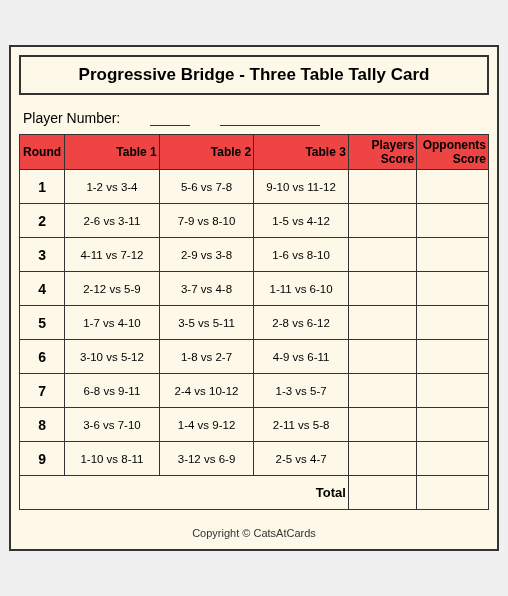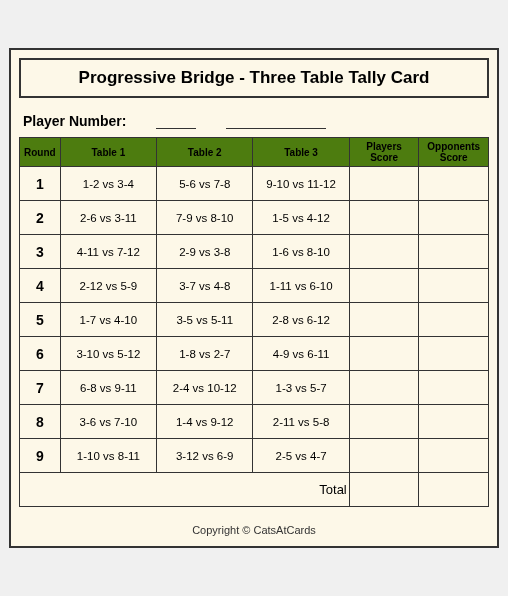--- a/index.html
+++ b/index.html
@@ -30,21 +30,21 @@
       font-size: 17px;
       font-weight: bold;
       padding: 8px 20px;
       border: 2px solid #333;
       background: #fdf8e8;
       margin-bottom: 6px;
     }
 
     .player-info {
       font-size: 14px;
-      font-weight: bold;
+      font-weight: normal;
       padding: 6px 4px 8px 4px;
       display: flex;
       align-items: center;
       gap: 28px;
       margin-top: 8px;
     }
     .player-number-blank {
       display: inline-block;
       border-bottom: 1.5px solid #333;
       width: 40px;
@@ -63,44 +63,44 @@
       font-size: 12px;
     }
 
     th, td {
       border: 1px solid #333;
       text-align: center;
       padding: 3px 2px;
     }
 
     thead th {
-      background: #4d7c0f;
-      font-weight: bold;
-      font-size: 10px;
+      background: #ef4444;
+      font-weight: bold;
+      font-size: 12px;
     }
 
     .col-round { width: 38px; }
-    .col-table { width: 90px; }
-    .col-score { width: 65px; }
+    .col-table { width: 90px; text-align: right; }
+    .col-score { width: 65px; text-align: right; }
 
     tbody tr {
       height: 34px;
     }
 
     tbody td {
       font-size: 11.5px;
     }
 
     td.round-num {
       font-weight: bold;
       font-size: 14px;
     }
 
     .total-row td {
-      font-weight: normal;
+      font-weight: bold;
       font-size: 13px;
       background: #fdf8e8;
       height: 28px;
     }
 
     .copyright {
       text-align: center;
       font-size: 11px;
       padding: 5px 0 2px 0;
       color: #333;

